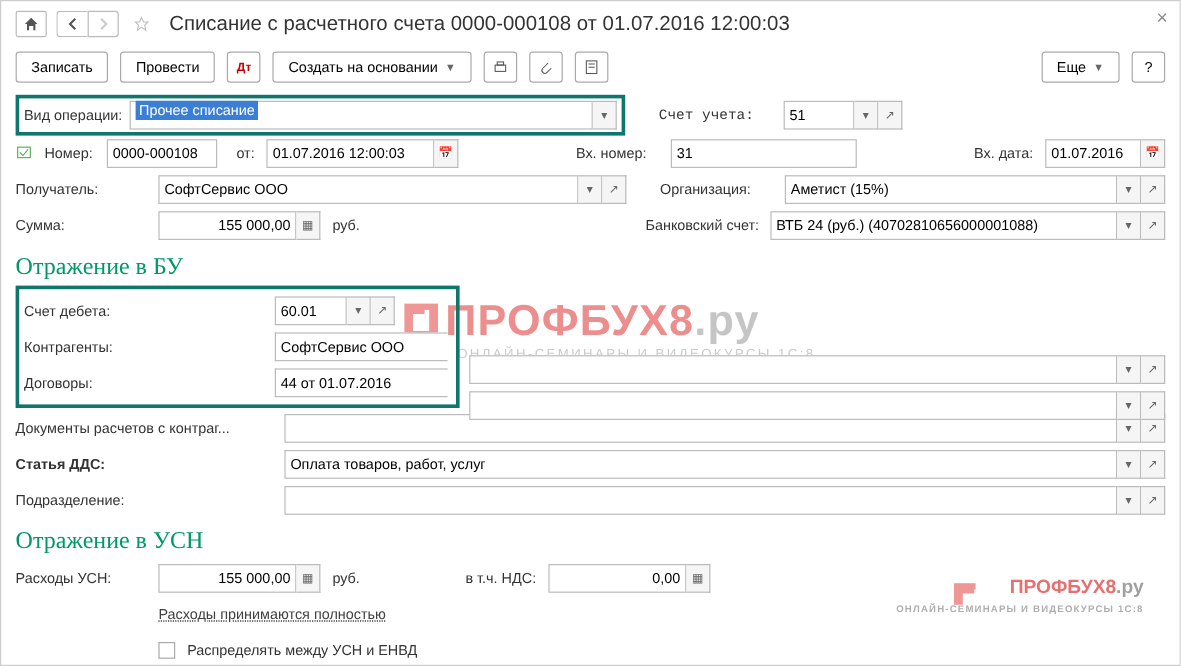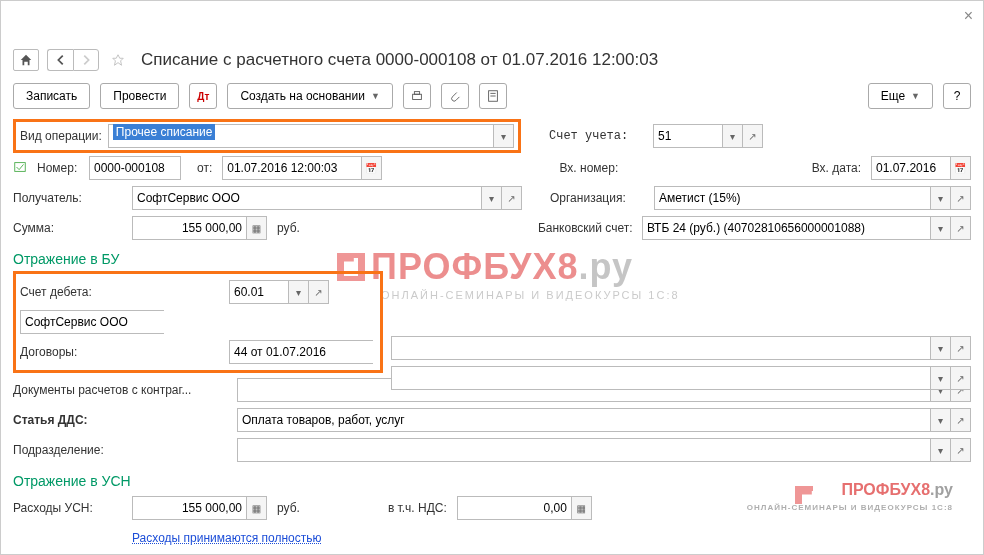--- a/index.html
+++ b/index.html
@@ -1,39 +1,39 @@
 <!DOCTYPE html>
 <html><head>
 <meta charset="utf-8">
 <style>
 * { box-sizing: border-box; margin: 0; padding: 0; }
 body { font-family: Arial, sans-serif; font-size: 12px; background: #fff; color: #333; }
 .window { border: 1px solid #ccc; width: 984px; height: 555px; position: relative; padding: 8px 12px; }
-.titlebar { display: flex; align-items: center; gap: 8px; padding-bottom: 6px; margin-top: 40px; }
+.titlebar { display: flex; align-items: center; gap: 8px; padding-bottom: 6px; }
 .nav-btn { width: 26px; height: 22px; border: 1px solid #bbb; background: #fff; display: inline-flex; align-items: center; justify-content: center; cursor: pointer; border-radius: 2px; }
 .nav-group { display: flex; }
 .nav-group .nav-btn:first-child { border-radius: 3px 0 0 3px; border-right: none; }
 .nav-group .nav-btn:last-child { border-radius: 0 3px 3px 0; }
 .title-text { font-size: 17px; color: #333; margin-left: 4px; }
 .close-x { position: absolute; right: 10px; top: 6px; font-size: 16px; color: #888; cursor: pointer; }
 .toolbar { display: flex; align-items: center; gap: 10px; padding: 6px 0 10px; }
 .btn { height: 26px; padding: 0 12px; border: 1px solid #aaa; background: #fff; cursor: pointer; display: inline-flex; align-items: center; border-radius: 3px; font-size: 12px; }
 .btn-yellow { background: #ffdd00; border-color: #d4b800; font-weight: bold; }
 .btn-icon { width: 28px; padding: 0; justify-content: center; }
 .toolbar-spacer { flex: 1; }
 .dropdown-arrow { margin-left: 6px; font-size: 9px; color: #666; }
 .form-row { display: flex; align-items: center; min-height: 30px; gap: 4px; }
 .label { color: #333; white-space: nowrap; }
 .label-col1 { width: 115px; }
 .input { height: 24px; border: 1px solid #bbb; padding: 0 4px; background: #fff; font-size: 12px; }
 .input-btn { width: 20px; height: 24px; border: 1px solid #bbb; border-left: none; background: #f5f5f5; display: inline-flex; align-items: center; justify-content: center; cursor: pointer; font-size: 10px; color: #666; }
-.highlight-red { border: 3px solid #f97316; padding: 2px 4px; display: flex; align-items: center; gap: 6px; }
+.highlight-red { border: 3px solid #0f766e; padding: 2px 4px; display: flex; align-items: center; gap: 6px; }
 .selected-text { background: #3a7fd5; color: #fff; padding: 1px 3px; }
-.section-title { color: #009966; font-size: 14px; padding: 8px 0 4px; }
-.link { color: #1d4ed8; text-decoration: underline dotted; cursor: pointer; }
+.section-title { color: #009966; font-size: 20px; padding: 8px 0 4px; font-family: Liberation Serif, serif; }
+.link { color: #404040; text-decoration: underline dotted; cursor: pointer; }
 .input-group { display: inline-flex; justify-content: space-between; }
 .checkbox { width: 14px; height: 14px; border: 1px solid #aaa; display: inline-block; margin-right: 6px; vertical-align: middle; }
 .watermark { position: absolute; font-weight: bold; pointer-events: none; z-index: 0; }
 .wm-big { top: 245px; left: 370px; font-size: 36px; color: rgba(220, 50, 50, 0.55); letter-spacing: 1px; }
 .wm-big-grey { color: rgba(150, 150, 150, 0.55); }
 .wm-sub { top: 288px; left: 380px; font-size: 11px; color: rgba(150, 150, 150, 0.5); letter-spacing: 2px; font-weight: normal; }
 .wm-small { bottom: 55px; right: 30px; font-size: 16px; color: rgba(220, 50, 50, 0.7); }
 .wm-small-grey { color: rgba(120,120,120,0.7); }
 .wm-small-sub { bottom: 42px; right: 30px; font-size: 8px; color: rgba(120,120,120,0.6); letter-spacing: 1px; }
 .wm-logo { width: 28px; height: 28px; background: #e03030; position: absolute; top: 252px; left: 336px; opacity: 0.5; }
@@ -117,21 +117,21 @@
     <div class="highlight-red" style="flex: 0 0 508px;">
       <span class="label">Вид операции:</span>
       <div class="input-group input-full">
         <div class="input input-full"><span class="selected-text">Прочее списание</span></div>
         <div class="input-btn">▾</div>
       </div>
     </div>
     <div style="width:20px;"></div>
     <span class="label" style="width:100px;font-family:Liberation Mono, monospace;">Счет учета:</span>
     <div class="input-group">
-      <input class="input" style="width: 70px;" value="51">
+      <input class="input" style="width: 59px;" value="51">
       <div class="input-btn">▾</div>
       <div class="input-btn">↗</div>
     </div>
   </div>
 
   <div class="form-row">
     <span style="width:20px;">
       <svg viewBox="0 0 16 16">
             <rect x="2" y="3" width="12" height="10" fill="none" stroke="#4a4"></rect>
             <path d="M4 8 L7 11 L12 5" stroke="#4a4" fill="none"></path>
@@ -139,20 +139,21 @@
     </span>
     <span class="label" style="width:48px;">Номер:</span>
     <input class="input" style="width: 92px;" value="0000-000108">
     <span class="label" style="margin:0 6px 0 12px;">от:</span>
     <div class="input-group">
       <input class="input" style="width: 140px;" value="01.07.2016 12:00:03">
       <div class="input-btn">📅</div>
     </div>
     <div style="flex:1;"></div>
     <span class="label" style="width:75px;">Вх. номер:</span>
+    <input class="input" style="width: 155px;" value="31">
     <div style="flex:1;"></div>
     <span class="label" style="margin-right:6px;">Вх. дата:</span>
     <div class="input-group">
       <input class="input" style="width: 80px;" value="01.07.2016">
       <div class="input-btn">📅</div>
     </div>
   </div>
 
   <div class="form-row">
     <span class="label label-col1">Получатель:</span>
@@ -191,20 +192,21 @@
   <div class="highlight-red" style="width:370px; flex-direction:column; align-items:stretch; gap:0; padding:3px 4px;">
     <div class="form-row">
       <span class="label" style="width:205px;">Счет дебета:</span>
       <div class="input-group">
         <input class="input" style="width: 60px;" value="60.01">
         <div class="input-btn">▾</div>
         <div class="input-btn">↗</div>
       </div>
     </div>
     <div class="form-row">
+      <span class="label" style="width:205px;">Контрагенты:</span>
       <input class="input" style="width: 144px; border-right: none;" value="СофтСервис ООО">
     </div>
     <div class="form-row">
       <span class="label" style="width:205px;">Договоры:</span>
       <input class="input" style="width: 144px; border-right: none;" value="44 от 01.07.2016">
     </div>
   </div>
 
   <div style="position:absolute; left:378px; top:184px; right:0;">
     <div class="form-row" style="min-height:30px;"></div>

